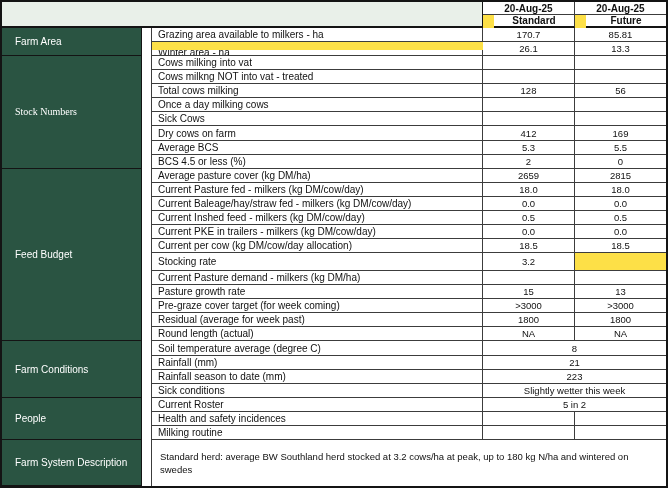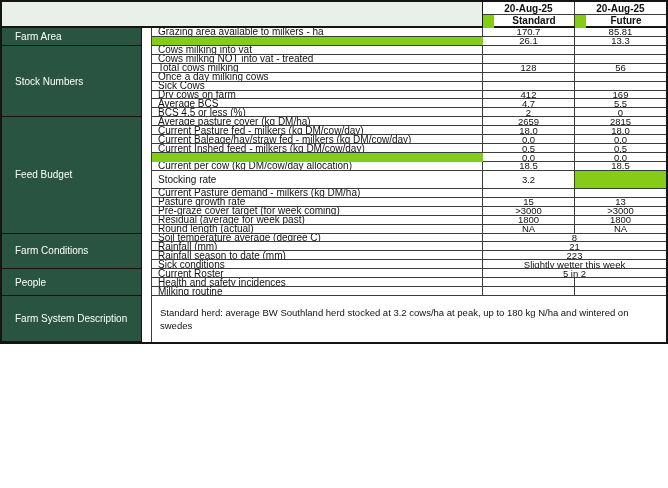--- a/index.html
+++ b/index.html
@@ -4,26 +4,26 @@
 <style>
   * { box-sizing: border-box; margin: 0; padding: 0; }
   html, body { background: #ffffff; }
   body {
     width: 668px; height: 488px;
     font-family: "Liberation Sans", sans-serif;
     color: #111;
     overflow: hidden;
   }
   .table {
-    width: 668px; height: 344px;
+    width: 668px; height: 488px;
     border: 2px solid var(--outer, #141414);
     display: grid;
     grid-template-columns: 140px 10px 331px 92px 91px;
     grid-template-rows: 13px 13px repeat(29, 1fr) 46px;
-    background: #84cc16;
+    background: #fde047;
   }
   .cell {
     border-right: 1px solid var(--line, #3c3c3c);
     border-bottom: 1px solid var(--line, #3c3c3c);
     display: flex;
     align-items: center;
     overflow: hidden;
     white-space: nowrap;
     background: #fff;
   }
@@ -82,58 +82,59 @@
   <div class="cell hdr scen r2 c4">Standard</div>
   <div class="cell hdr scen r2 c5 lastcol">Future</div>
   <div class="cell gapcol"></div>
 <div class="cell sec" style="grid-area: 3 / 1 / 5;">Farm Area</div>
     <div class="cell lbl" style="grid-area: 3 / 3;">Grazing area available to milkers - ha</div>
     <div class="cell val" style="grid-area: 3 / 4;">170.7</div>
     <div class="cell val lastcol" style="grid-area: 3 / 5;">85.81</div>
     <div class="cell lbl" style="grid-area: 4 / 3; margin-top: 8px;">Winter area - ha</div>
     <div class="cell val" style="grid-area: 4 / 4;">26.1</div>
     <div class="cell val lastcol" style="grid-area: 4 / 5;">13.3</div>
-    <div class="cell sec" style="grid-area: 5 / 1 / 13;">Stock Numbers</div>
+    <div class="cell sec" style="grid-area: 5 / 1 / 13; font-family: Liberation Serif, serif;">Stock Numbers</div>
     <div class="cell lbl" style="grid-area: 5 / 3;">Cows milking into vat</div>
     <div class="cell val" style="grid-area: 5 / 4;"></div>
     <div class="cell val lastcol" style="grid-area: 5 / 5;"></div>
     <div class="cell lbl" style="grid-area: 6 / 3;">Cows milkng NOT into vat - treated</div>
     <div class="cell val" style="grid-area: 6 / 4;"></div>
     <div class="cell val lastcol" style="grid-area: 6 / 5;"></div>
     <div class="cell lbl" style="grid-area: 7 / 3;">Total cows milking</div>
     <div class="cell val" style="grid-area: 7 / 4;">128</div>
     <div class="cell val lastcol" style="grid-area: 7 / 5;">56</div>
     <div class="cell lbl" style="grid-area: 8 / 3;">Once a day milking cows</div>
     <div class="cell val" style="grid-area: 8 / 4;"></div>
     <div class="cell val lastcol" style="grid-area: 8 / 5;"></div>
     <div class="cell lbl" style="grid-area: 9 / 3;">Sick Cows</div>
     <div class="cell val" style="grid-area: 9 / 4;"></div>
     <div class="cell val lastcol" style="grid-area: 9 / 5;"></div>
     <div class="cell lbl" style="grid-area: 10 / 3;">Dry cows on farm</div>
     <div class="cell val" style="grid-area: 10 / 4;">412</div>
     <div class="cell val lastcol" style="grid-area: 10 / 5;">169</div>
     <div class="cell lbl" style="grid-area: 11 / 3;">Average BCS</div>
-    <div class="cell val" style="grid-area: 11 / 4;">4.7</div>
+    <div class="cell val" style="grid-area: 11 / 4;">5.3</div>
     <div class="cell val lastcol" style="grid-area: 11 / 5;">5.5</div>
     <div class="cell lbl" style="grid-area: 12 / 3;">BCS 4.5 or less (%)</div>
     <div class="cell val" style="grid-area: 12 / 4;">2</div>
     <div class="cell val lastcol" style="grid-area: 12 / 5;">0</div>
     <div class="cell sec" style="grid-area: 13 / 1 / 25;">Feed Budget</div>
     <div class="cell lbl" style="grid-area: 13 / 3;">Average pasture cover (kg DM/ha)</div>
     <div class="cell val" style="grid-area: 13 / 4;">2659</div>
     <div class="cell val lastcol" style="grid-area: 13 / 5;">2815</div>
     <div class="cell lbl" style="grid-area: 14 / 3;">Current Pasture fed - milkers (kg DM/cow/day)</div>
     <div class="cell val" style="grid-area: 14 / 4;">18.0</div>
     <div class="cell val lastcol" style="grid-area: 14 / 5;">18.0</div>
     <div class="cell lbl" style="grid-area: 15 / 3; text-align: center;">Current Baleage/hay/straw fed - milkers (kg DM/cow/day)</div>
     <div class="cell val" style="grid-area: 15 / 4;">0.0</div>
     <div class="cell val lastcol" style="grid-area: 15 / 5;">0.0</div>
     <div class="cell lbl" style="grid-area: 16 / 3;">Current Inshed feed - milkers (kg DM/cow/day)</div>
     <div class="cell val" style="grid-area: 16 / 4;">0.5</div>
     <div class="cell val lastcol" style="grid-area: 16 / 5;">0.5</div>
+    <div class="cell lbl" style="grid-area: 17 / 3;">Current PKE in trailers - milkers (kg DM/cow/day)</div>
     <div class="cell val" style="grid-area: 17 / 4;">0.0</div>
     <div class="cell val lastcol" style="grid-area: 17 / 5;">0.0</div>
     <div class="cell lbl" style="grid-area: 18 / 3;">Current per cow (kg DM/cow/day allocation)</div>
     <div class="cell val" style="grid-area: 18 / 4;">18.5</div>
     <div class="cell val lastcol" style="grid-area: 18 / 5;">18.5</div>
     <div class="cell lbl" style="grid-area: 19 / 3;">Stocking rate</div>
     <div class="cell val" style="grid-area: 19 / 4;">3.2</div>
     <div class="cell val lastcol" style="grid-area: 19 / 5; margin-top: 17px;">2.6</div>
     <div class="cell lbl" style="grid-area: 20 / 3;">Current Pasture demand - milkers (kg DM/ha)</div>
     <div class="cell val" style="grid-area: 20 / 4;"></div>

